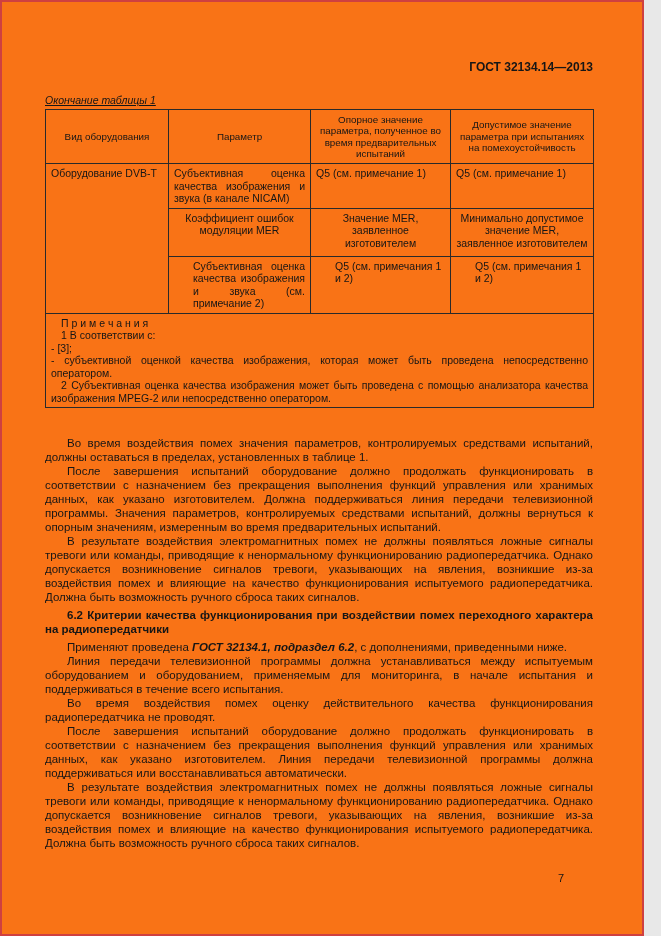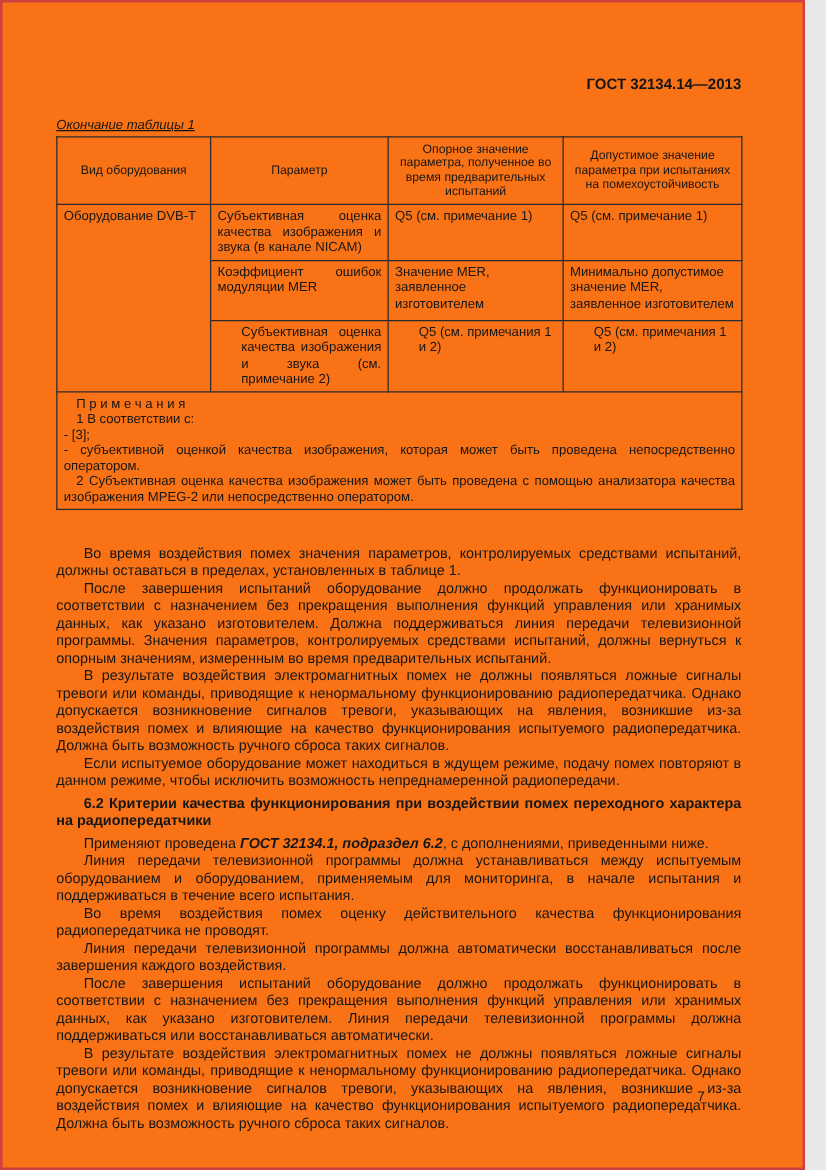--- a/index.html
+++ b/index.html
@@ -49,21 +49,21 @@
     font-weight: normal;
     text-align: center;
     vertical-align: middle;
     font-size: 9.8px;
     line-height: 11.5px;
     height: 54px;
   }
   td.equip-cell { vertical-align: middle; }
   td.param-cell { text-align: justify; }
   tr.data-row-1 td { height: 42px; }
-  tr.data-row-2 td { height: 48px; }
+  tr.data-row-2 td { height: 48px; text-align: center; }
   tr.data-row-3 td { height: 42px; padding-left: 24px; }
   td.notes-cell {
     font-size: 10px;
     line-height: 12px;
     text-align: justify;
     padding: 4px 6px 6px 6px;
   }
   .note-indent { text-indent: 10px; }
   .body-text {
     margin-top: 28px;
@@ -138,26 +138,24 @@
             <div class="note-indent">2  Субъективная оценка качества изображения может быть проведена с помощью анализатора качества изображения MPEG-2 или непосредственно оператором.</div>
           </td>
         </tr>
       </tbody>
     </table>
 
     <div class="body-text">
       <p>Во время воздействия помех значения параметров, контролируемых средствами испытаний, должны оставаться в пределах, установленных в таблице 1.</p>
       <p>После завершения испытаний оборудование должно продолжать функционировать в соответствии с назначением без прекращения выполнения функций управления или хранимых данных, как указано изготовителем. Должна поддерживаться линия передачи телевизионной программы. Значения параметров, контролируемых средствами испытаний, должны вернуться к опорным значениям, измеренным во время предварительных испытаний.</p>
       <p>В результате воздействия электромагнитных помех не должны появляться ложные сигналы тревоги или команды, приводящие к ненормальному функционированию радиопередатчика. Однако допускается возникновение сигналов тревоги, указывающих на явления, возникшие из-за воздействия помех и влияющие на качество функционирования испытуемого радиопередатчика. Должна быть возможность ручного сброса таких сигналов.</p>
-      <p>Если испытуемое оборудование может находиться в ждущем режиме, подачу помех повторяют в данном режиме, чтобы исключить возможность непреднамеренной радиопередачи.</p>
       <p class="heading">6.2 Критерии качества функционирования при воздействии помех переходного характера на радиопередатчики</p>
       <p><span>Применяют проведена </span><span class="ref-bold-italic">ГОСТ 32134.1, подраздел 6.2</span><span>, с дополнениями, приведенными ниже.</span></p>
       <p>Линия передачи телевизионной программы должна устанавливаться между испытуемым оборудованием и оборудованием, применяемым для мониторинга, в начале испытания и поддерживаться в течение всего испытания.</p>
       <p>Во время воздействия помех оценку действительного качества функционирования радиопередатчика не проводят.</p>
-      <p>Линия передачи телевизионной программы должна автоматически восстанавливаться после завершения каждого воздействия.</p>
       <p>После завершения испытаний оборудование должно продолжать функционировать в соответствии с назначением без прекращения выполнения функций управления или хранимых данных, как указано изготовителем. Линия передачи телевизионной программы должна поддерживаться или восстанавливаться автоматически.</p>
       <p>В результате воздействия электромагнитных помех не должны появляться ложные сигналы тревоги или команды, приводящие к ненормальному функционированию радиопередатчика. Однако допускается возникновение сигналов тревоги, указывающих на явления, возникшие из-за воздействия помех и влияющие на качество функционирования испытуемого радиопередатчика. Должна быть возможность ручного сброса таких сигналов.</p>
     </div>
 
   </div>
 
   <div class="page-number">7</div>
 </div>
 
 </body></html>

